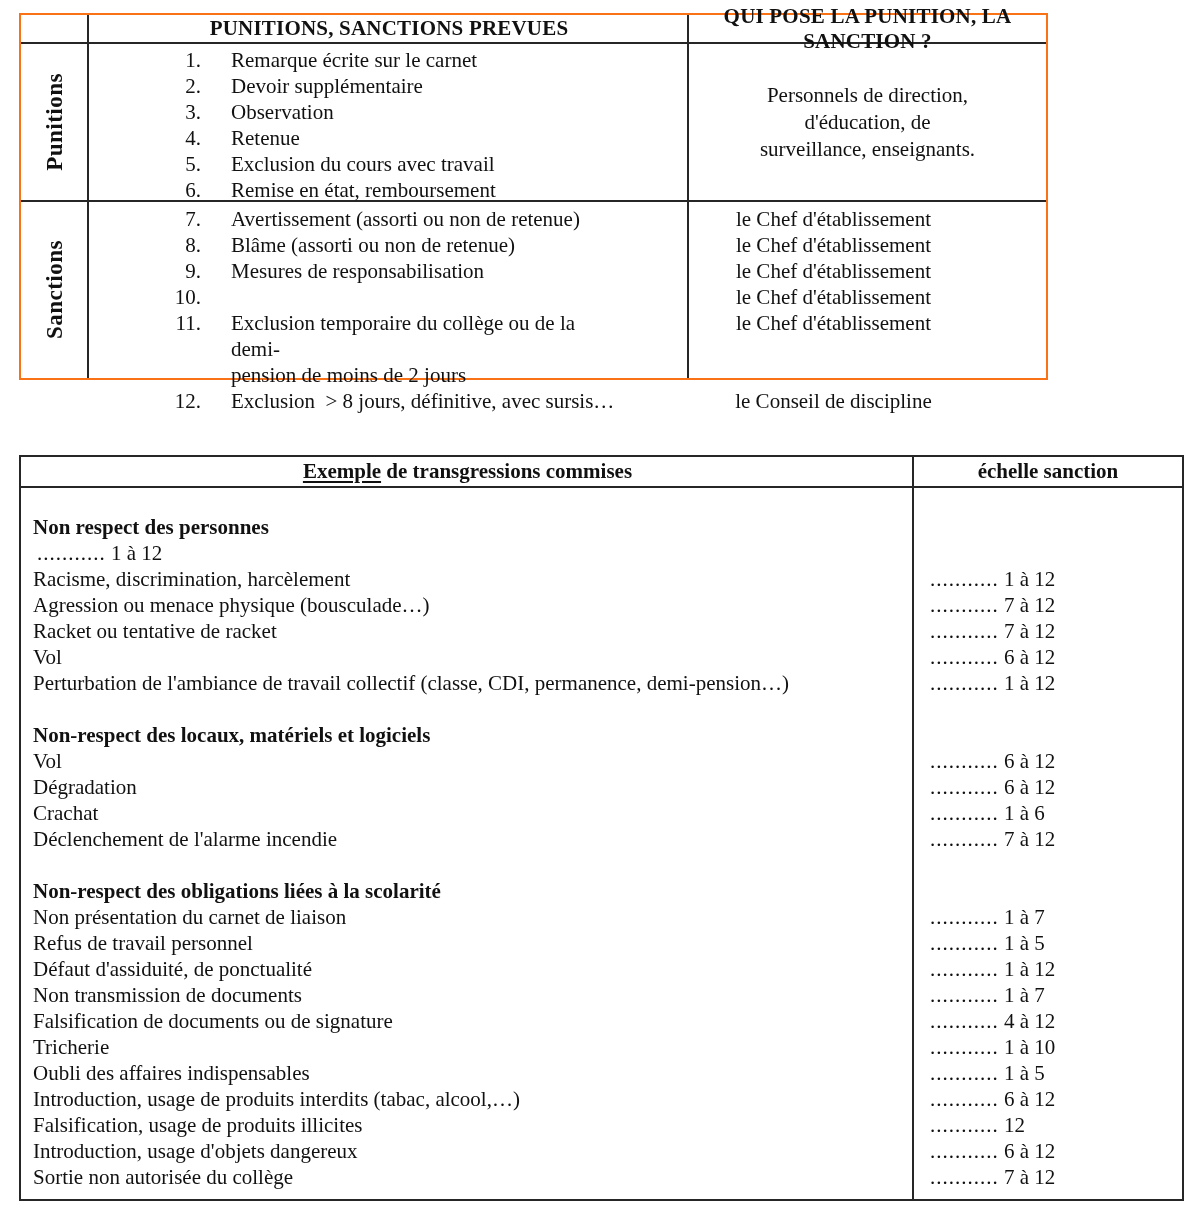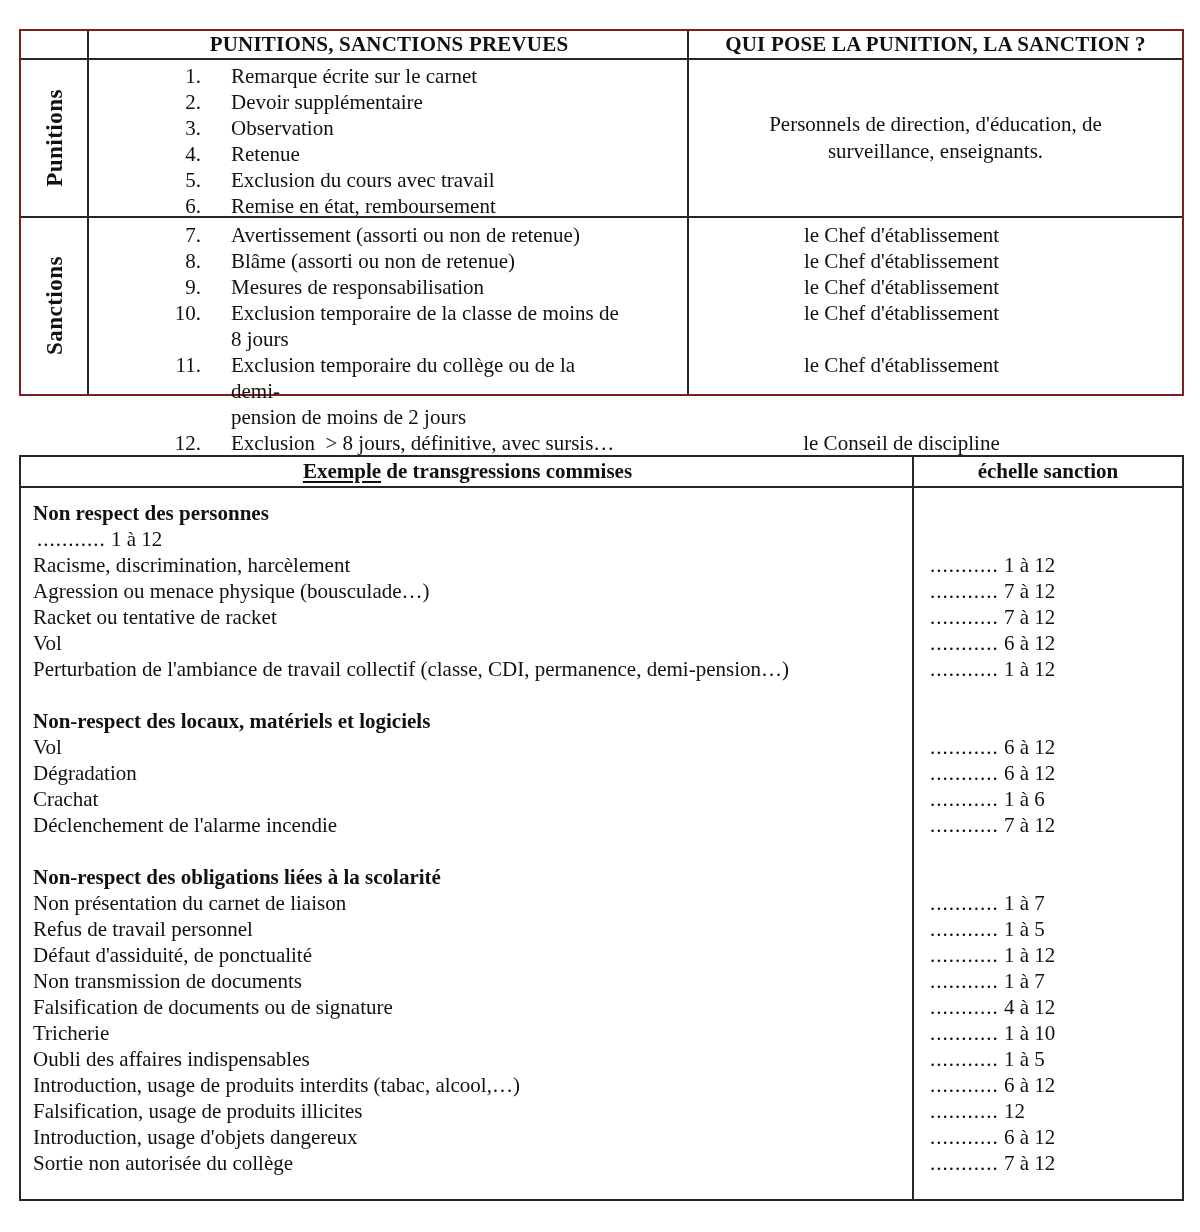--- a/index.html
+++ b/index.html
@@ -14,24 +14,24 @@
     width: 1200px;
     height: 1232px;
     background: #ffffff;
     overflow: hidden;
   }
 
   
   .t1 {
     position: absolute;
     left: 19px;
-    top: 29px;
-    width: 1165px;
+    top: 13px;
+    width: 1029px;
     height: 367px;
-    border: 2px solid #7f1d1d;
+    border: 2px solid #f97316;
     box-sizing: border-box;
   }
   .t1 .vdiv, .t2 .vdiv {
     position: absolute;
     top: 0; bottom: 0;
     width: 2px;
     background: #262626;
   }
   .t1 .vdiv-1 { left: 66px; }
   .t1 .vdiv-2 { left: 666px; }
@@ -153,21 +153,21 @@
     text-align: center;
     font-weight: bold;
     font-size: 21px;
   }
   .u {
     text-decoration: underline;
     text-decoration-thickness: 2px;
     text-underline-offset: 3px;
   }
 
-  .t2-body { padding-top: 12px; }
+  .t2-body { padding-top: 26px; }
   .t2-section { margin-top: 26px; }
   .t2-section:first-child { margin-top: 0; }
   .t2-heading {
     font-weight: bold;
     font-size: 21px;
     line-height: 26px;
     padding-left: 12px;
   }
   .t2-row { display: flex; }
   .t2-row .label {
@@ -265,21 +265,20 @@
                 <span class="num">9.</span>
                 <span class="itext">Mesures de responsabilisation</span>
               </div>
             </div>
             <div class="who-line">le Chef d'établissement</div>
           </div>
           <div class="sanc-row">
             <div class="left">
               <div class="item">
                 <span class="num">10.</span>
-                <span class="itext">Exclusion temporaire de la classe de moins de 8 jours</span>
               </div>
             </div>
             <div class="who-line">le Chef d'établissement</div>
           </div>
           <div class="sanc-row">
             <div class="left">
               <div class="item">
                 <span class="num">11.</span>
                 <span class="itext">Exclusion temporaire du collège ou de la demi-
 pension de moins de 2 jours</span>

